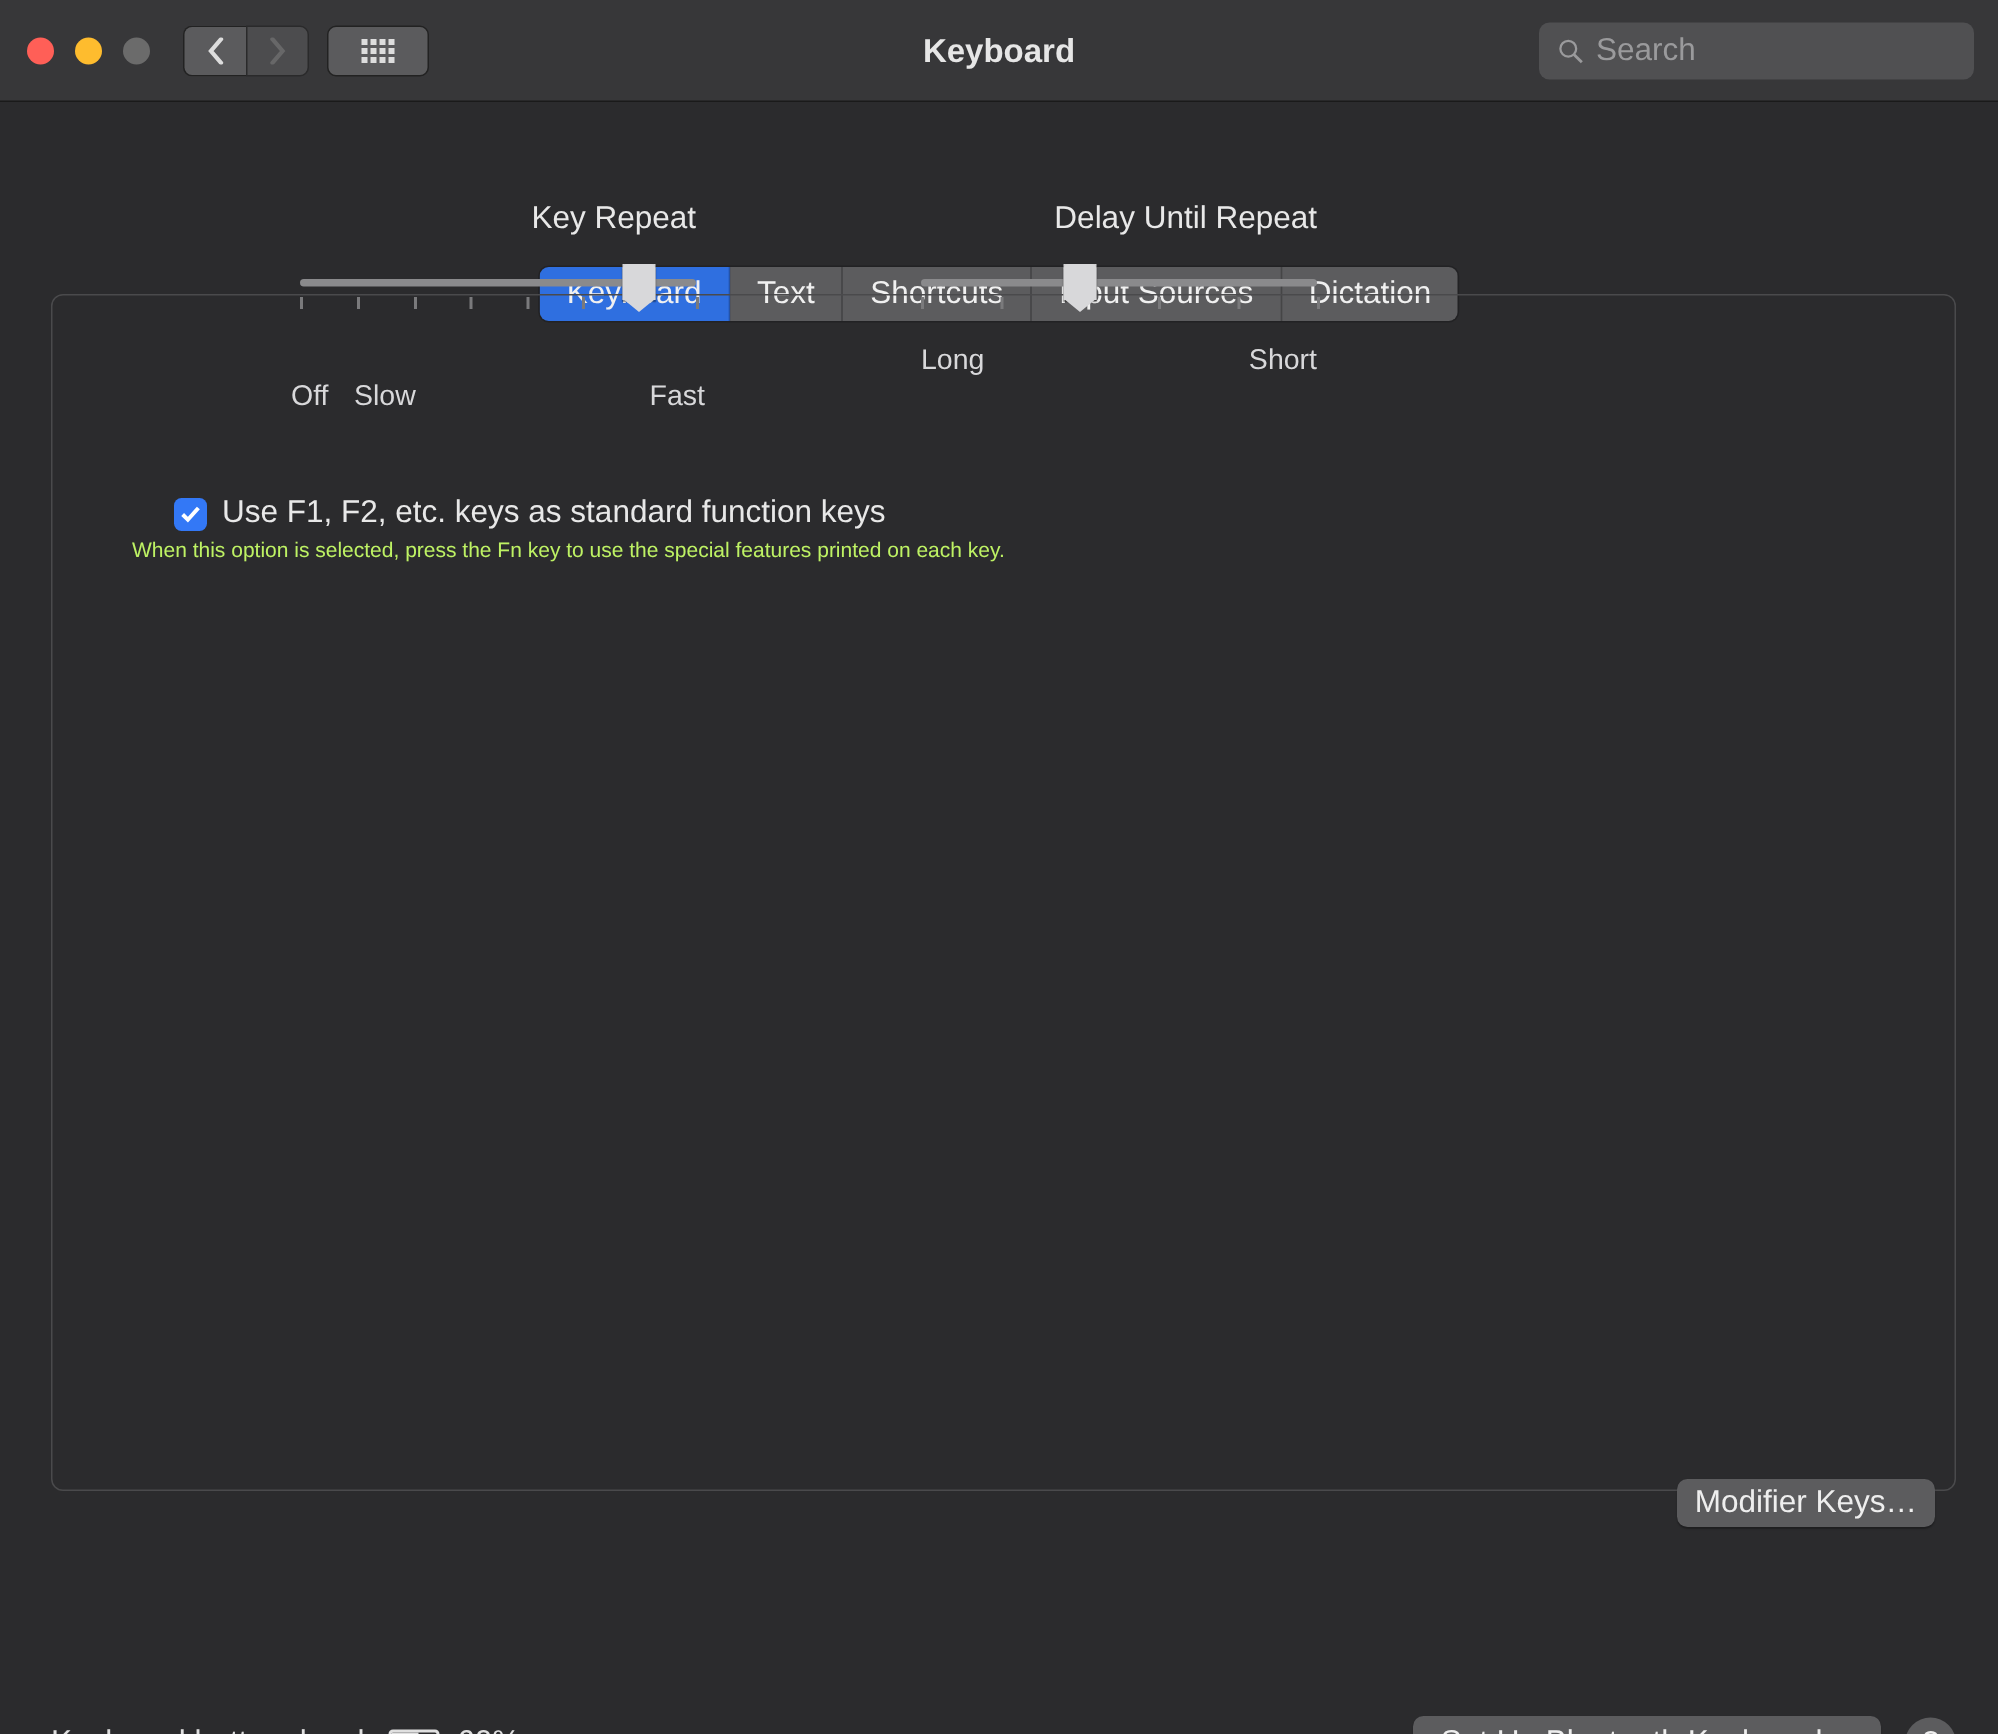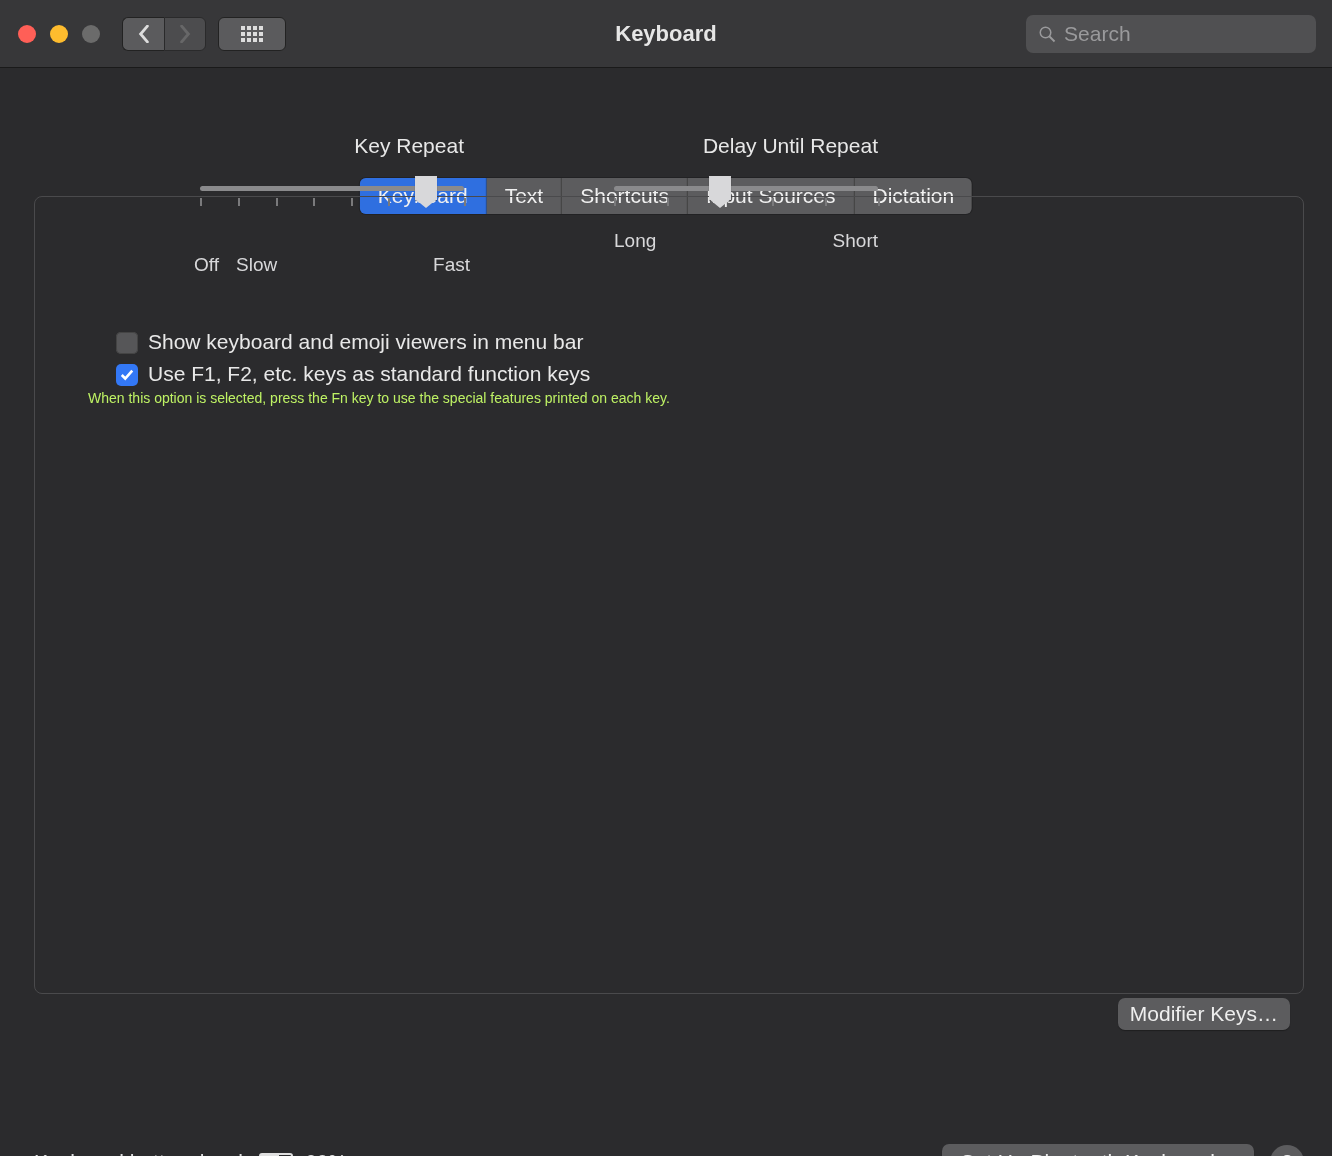--- a/index.html
+++ b/index.html
@@ -178,21 +178,21 @@
     .btn {
       background: #5c5c5e;
       color: #eee;
       border-radius: 7px;
       padding: 6px 16px;
       font-size: 21px;
       box-shadow: 0 1px 1px rgba(0,0,0,.3);
       display: inline-flex; align-items: center;
     }
 
-    .modifier-btn { position: absolute; right: 42px; bottom: 192px; padding: 4px 12px;}
+    .modifier-btn { position: absolute; right: 42px; bottom: 204px; padding: 4px 12px;}
 
     
     .footer {
       position: absolute; left: 34px; right: 28px; bottom: 38px;
       height: 44px;
       display: flex; align-items: center;
     }
     .battery-label { font-size: 21px; color: #e0e0e0; }
     .battery-icon {
       margin-left: 10px;
@@ -314,24 +314,20 @@
           </div>
       </div>
       <div class="slider-ends">
         <span>Long</span>
         <span>Short</span>
       </div>
     </div>
   </div>
 
   <div style="margin-top:54px;">
-    <div class="check-row">
-      <div class="box unchecked"></div>
-      <span>Show keyboard and emoji viewers in menu bar</span>
-    </div>
 
     <div class="check-row" style="margin-top:8px;">
       <div class="box checked">
         <svg viewBox="0 0 16 16">
             <path d="M2 8 L6 12 L14 3"></path>
           </svg>
       </div>
       <span>Use F1, F2, etc. keys as standard function keys</span>
     </div>
     <div class="check-sub">When this option is selected, press the Fn key to use the special features printed on each key.</div>

